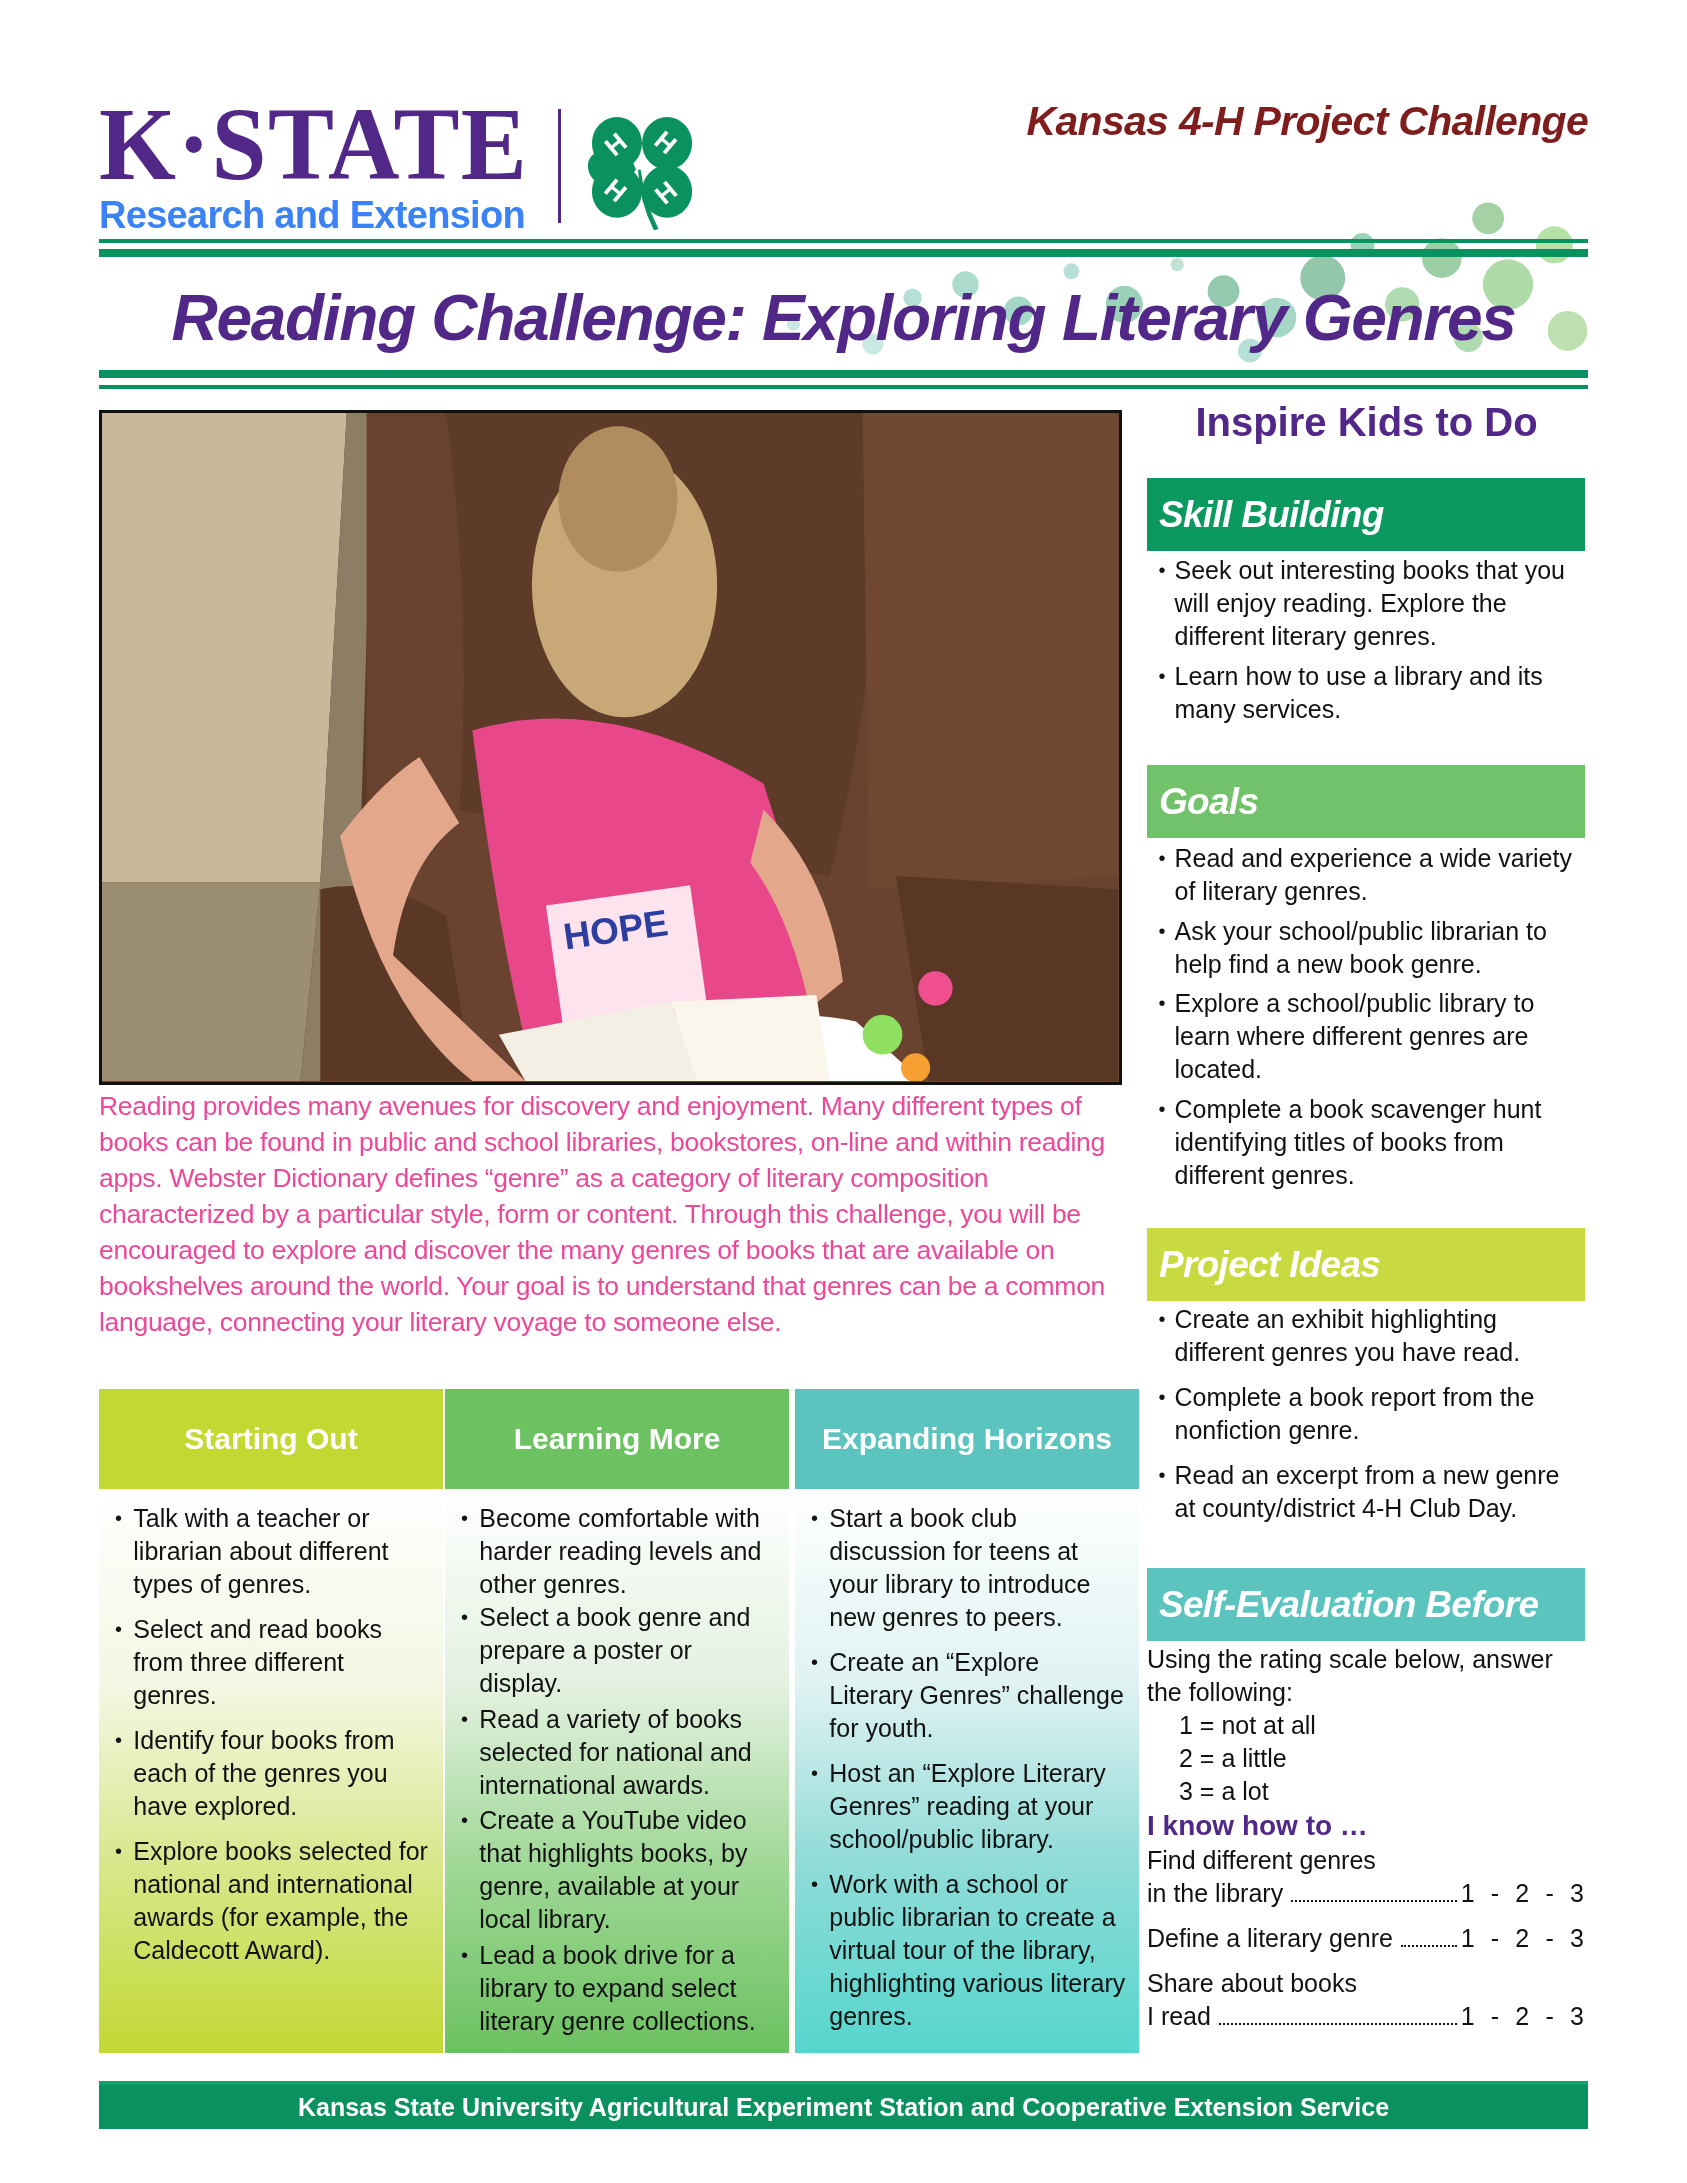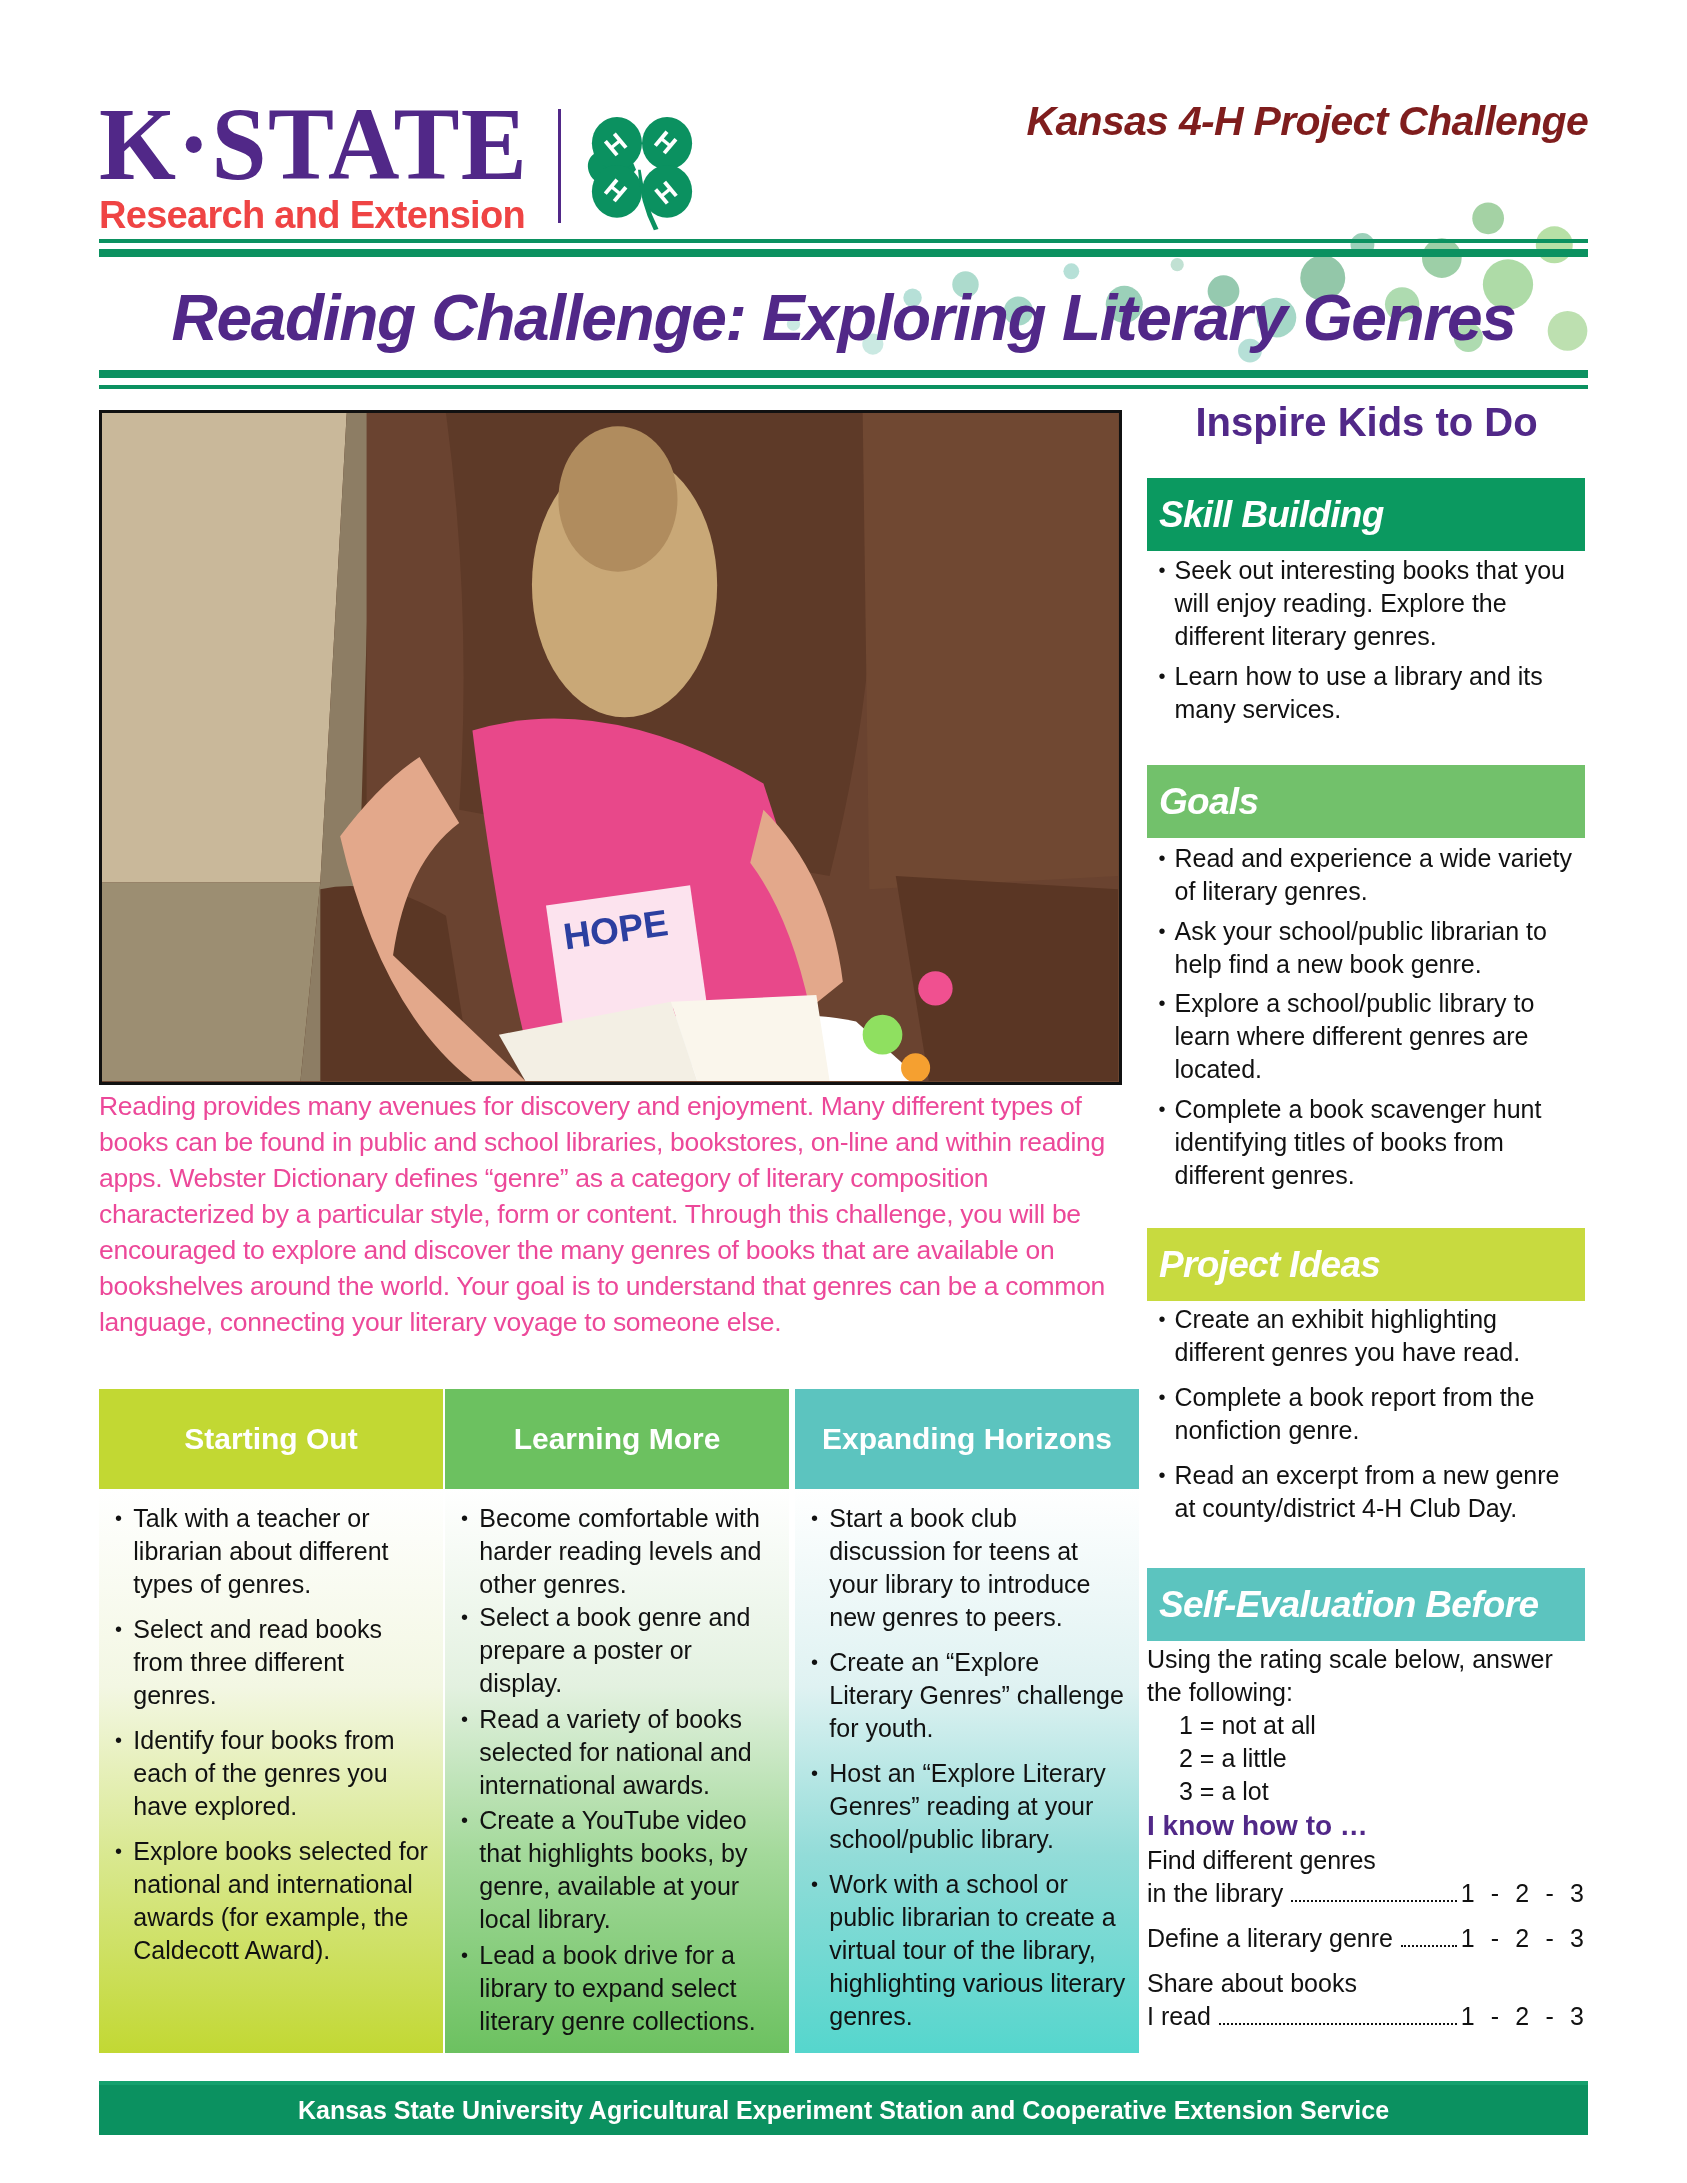--- a/index.html
+++ b/index.html
@@ -4,21 +4,21 @@
   <style>
     * { box-sizing: border-box; margin: 0; padding: 0; }
     html, body { width: 1687px; height: 2183px; background: #ffffff; }
     body { position: relative; font-family: "Liberation Sans", sans-serif; color: #111; overflow: hidden; }
 
     .abs { position: absolute; }
 
     
     .kstate { left: 99px; top: 99px; width: 430px; }
     .kstate-word { font-family: "Liberation Serif", serif; font-weight: bold; font-size: 99px; line-height: 86px; color: #512888; letter-spacing: 1.3px; transform: scaleY(1.05); transform-origin: left top; }
-    .kstate-sub { font-family: "Liberation Sans", sans-serif; font-weight: bold; font-size: 38px; line-height: 42px; color: #ef4444; margin-top: 9.3px; letter-spacing: -0.7px; }
+    .kstate-sub { font-family: "Liberation Sans", sans-serif; font-weight: bold; font-size: 38px; line-height: 42px; color: #3b82f6; margin-top: 9.3px; letter-spacing: -0.7px; }
     .vdivider { left: 558px; top: 109px; width: 2.6px; height: 114px; background: #512888; }
     .clover { left: 576px; top: 109px; width: 132px; height: 122px; }
     .project-challenge { right: 99px; top: 98px; font-weight: bold; font-style: italic; font-size: 41px; color: #7f1d1d; letter-spacing: -0.7px; }
 
     .dots { left: 595px; top: 172px; width: 999px; height: 225px; pointer-events: none; }
 
     .rule { left: 99px; width: 1489px; background: #0b9160; }
     .main-title { left: 99px; width: 1489px; top: 281px; text-align: center; font-weight: bold; font-style: italic; font-size: 64px; color: #512888; letter-spacing: -1.3px; }
 
     
@@ -52,21 +52,21 @@
     .side-list li::before { content: "•"; position: absolute; left: -16px; top: 0; font-size: 20px; }
 
     .eval-text { left: 1147px; width: 437px; font-size: 25px; line-height: 33px; }
     .scale-item { padding-left: 32px; }
     .know { font-weight: bold; font-size: 28px; color: #512888; margin-top: 1.3px; }
     .rating-row { display: flex; align-items: baseline; white-space: nowrap; }
     .rating-row .lbl { flex: 0 0 auto; }
     .rating-row .dots-fill { flex: 1 1 auto; border-bottom: 2.6px dotted #111; margin: 0 4px 6.6px 8px; height: 0.7px; }
     .rating-row .val { flex: 0 0 auto; word-spacing: 9.3px; }
 
-    .footer { left: 99px; top: 2081px; width: 1489px; height: 54px; background: #0b9160; color: #fff; font-weight: bold; font-size: 25px; display: flex; align-items: center; justify-content: center; border-top: 4px solid #14a06d; }
+    .footer { left: 99px; top: 2081px; width: 1489px; height: 48px; background: #0b9160; color: #fff; font-weight: bold; font-size: 25px; display: flex; align-items: center; justify-content: center; border-top: 4px solid #14a06d; }
   </style>
 </head>
 <body>
 
 <div class="abs kstate">
   <div class="kstate-word">K·STATE</div>
   <div class="kstate-sub">Research and Extension</div>
 </div>
 <div class="abs vdivider"></div>
 <div class="abs clover">

